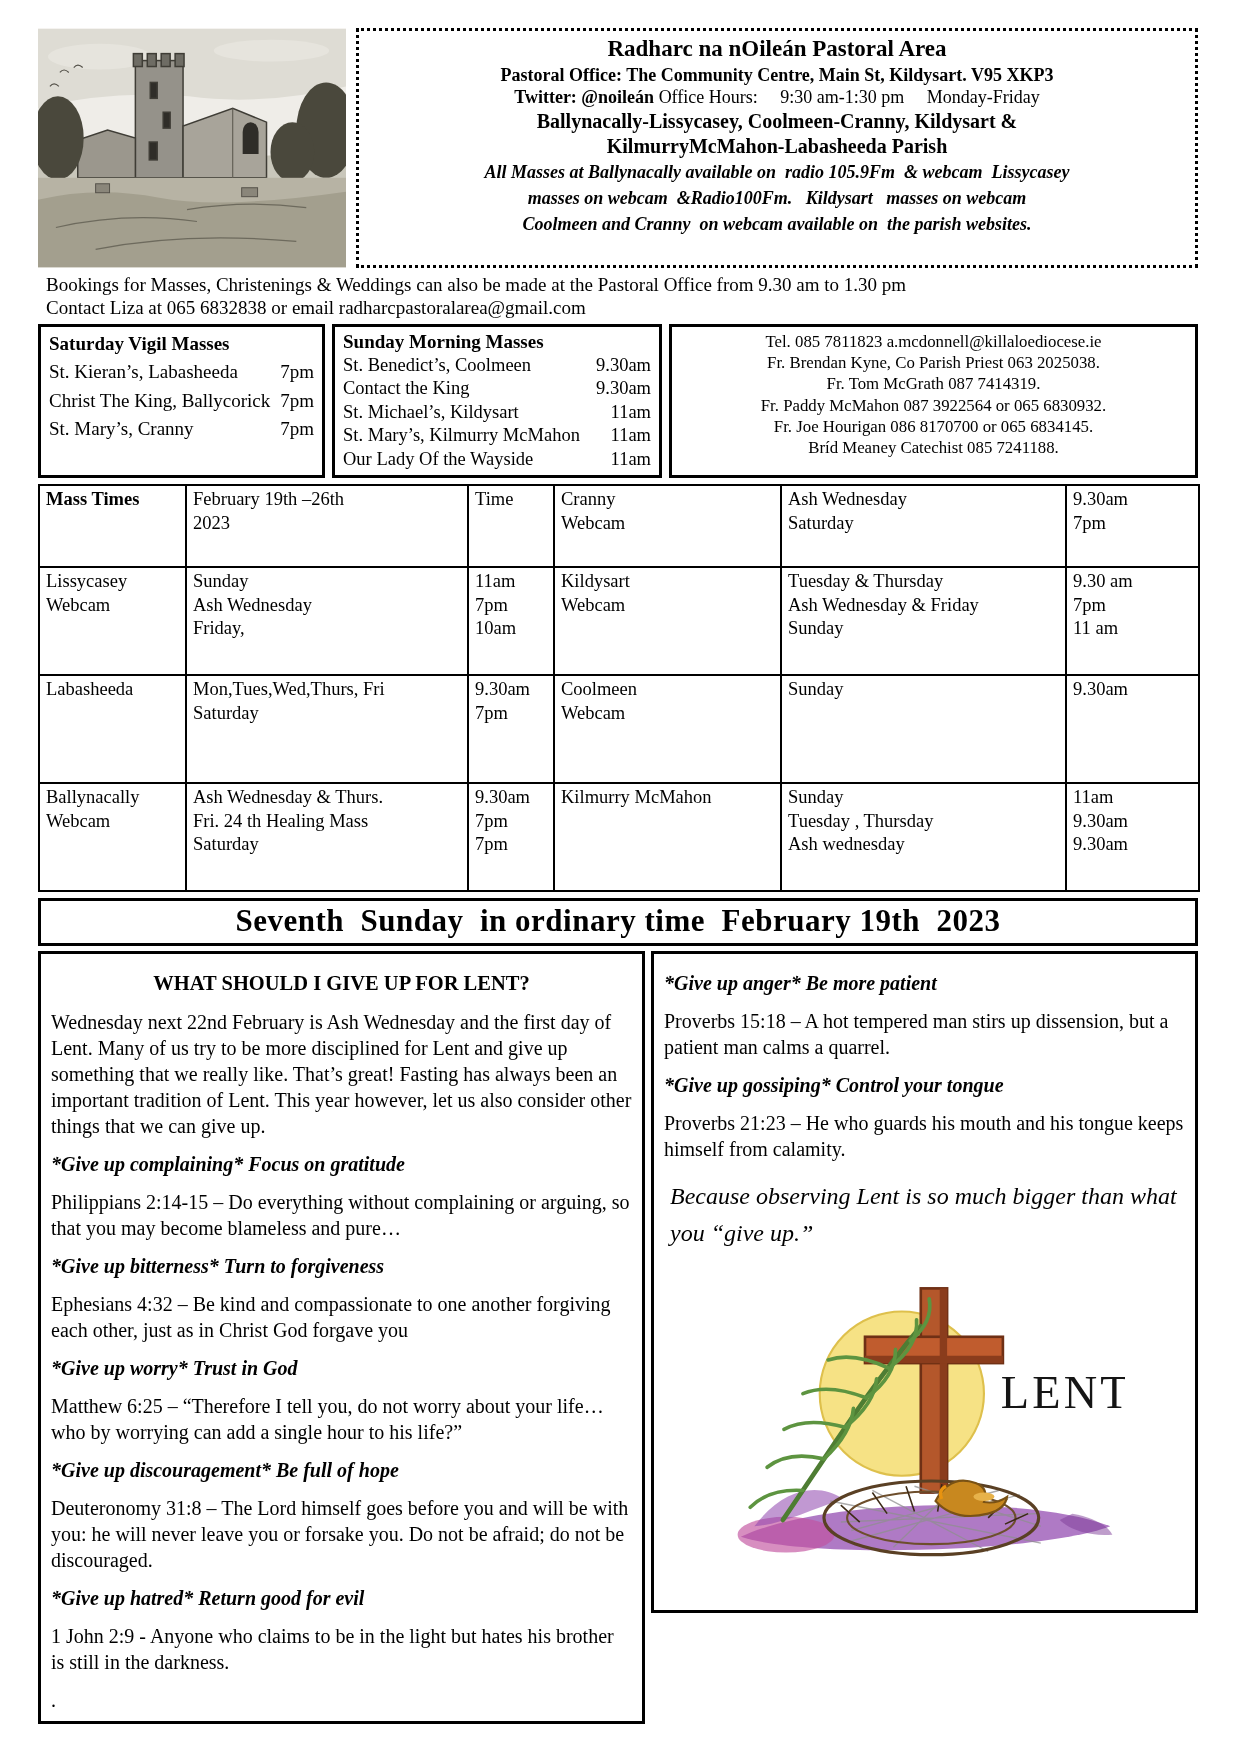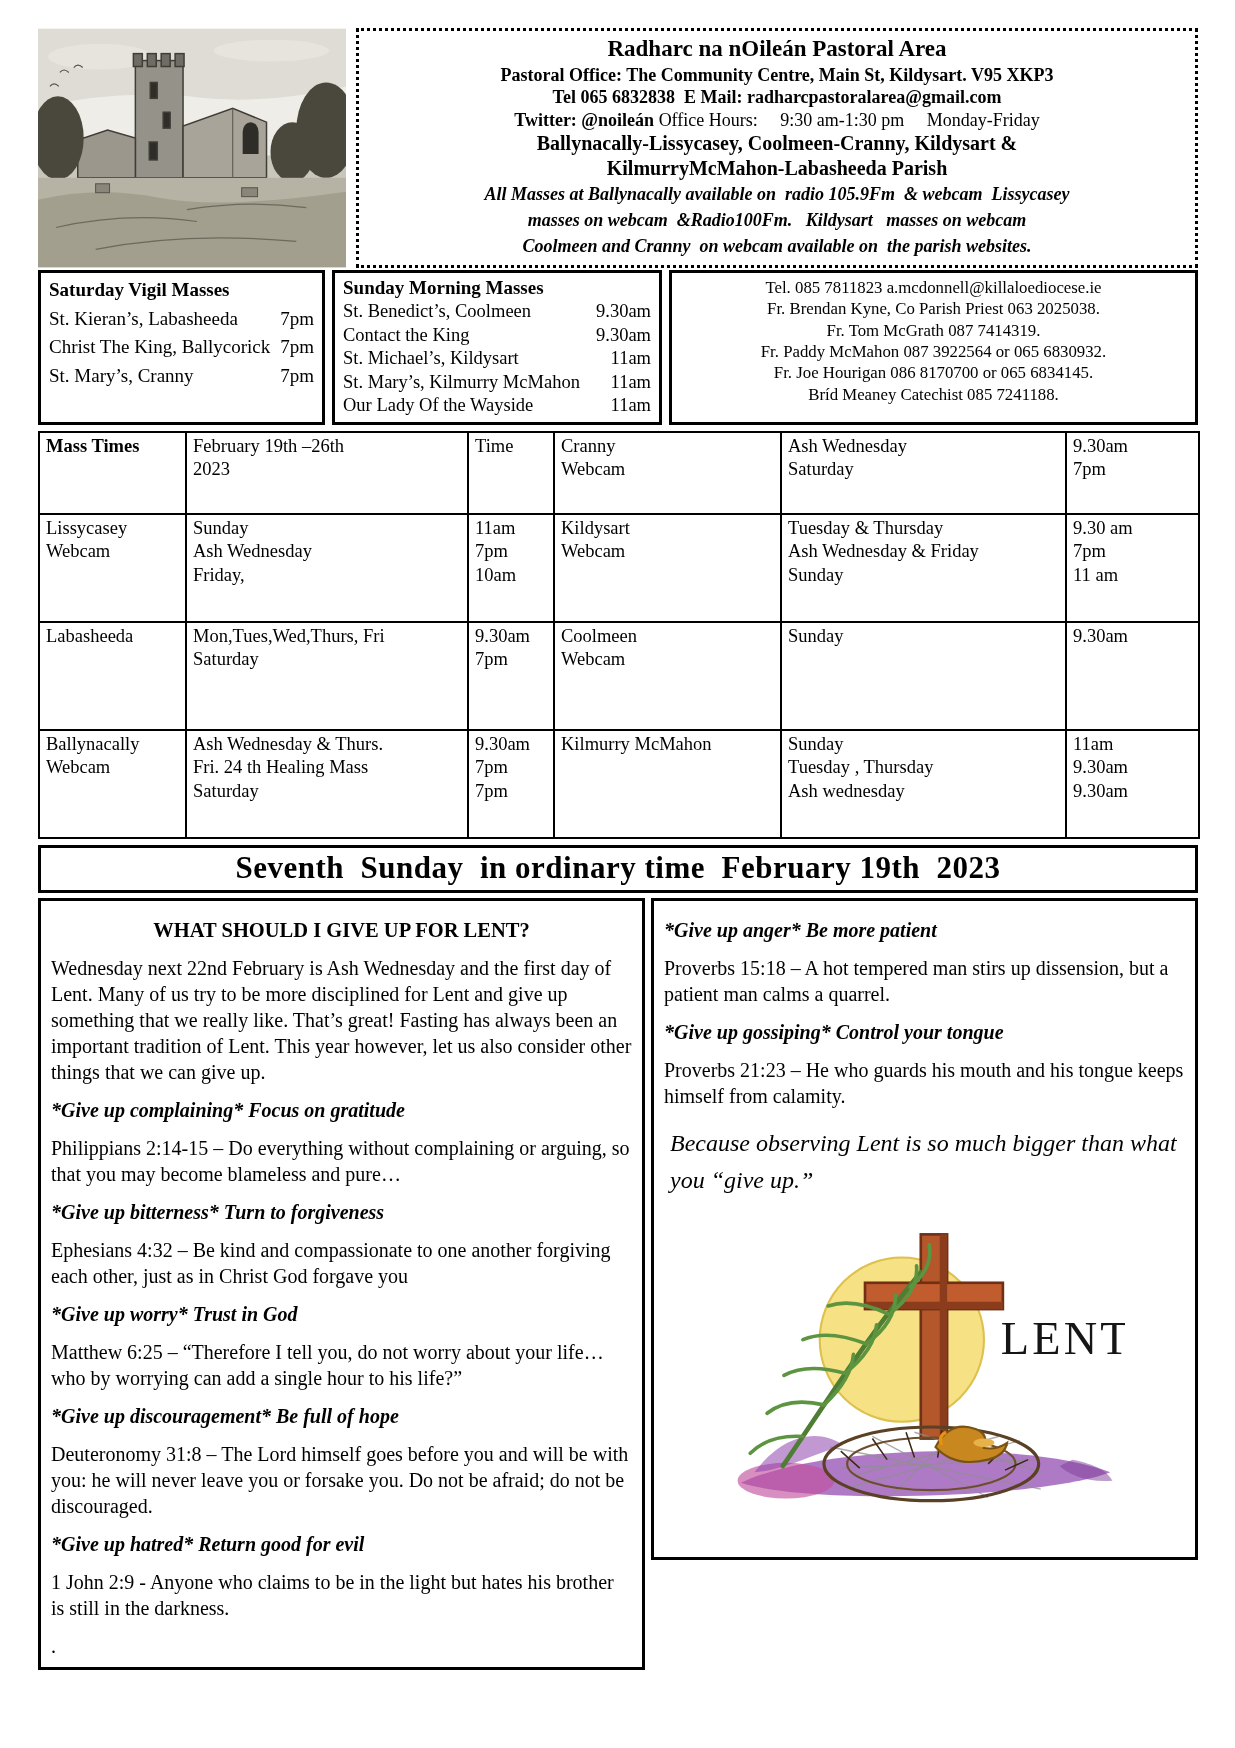--- a/index.html
+++ b/index.html
@@ -111,30 +111,33 @@
         <g stroke="#55524a" stroke-width="1" fill="#8a867a">
           <rect x="58" y="156" width="14" height="9"></rect>
           <rect x="205" y="160" width="16" height="9"></rect>
         </g>
       </svg>
     </div>
 
     <div class="masthead">
       <div class="mh-title">Radharc na nOileán Pastoral Area</div>
       <div class="mh-line">Pastoral Office: The Community Centre, Main St, Kildysart. V95 XKP3</div>
-      <div class="mh-line">Tel 065 6832838  E Mail: radharcpastoralarea@gmail.com</div>
       <div class="mh-line3"><b>Twitter: @noileán</b><span> Office Hours:     9:30 am-1:30 pm     Monday-Friday</span></div>
       <div class="mh-parish">Ballynacally-Lissycasey, Coolmeen-Cranny, Kildysart &amp;</div>
       <div class="mh-parish">KilmurryMcMahon-Labasheeda Parish</div>
       <div class="mh-italic">All Masses at Ballynacally available on  radio 105.9Fm  &amp; webcam  Lissycasey</div>
       <div class="mh-italic">masses on webcam  &amp;Radio100Fm.   Kildysart   masses on webcam</div>
       <div class="mh-italic">Coolmeen and Cranny  on webcam available on  the parish websites.</div>
     </div>
   </div>
 
+  <div class="booking">
+    <div>Bookings for Masses, Christenings &amp; Weddings can also be made at the Pastoral Office from 9.30 am to 1.30 pm</div>
+    <div>Contact Liza at 065 6832838 or email radharcpastoralarea@gmail.com</div>
+  </div>
 
   <div class="boxes-row">
     <div class="info-box vigil-box">
       <div class="box-title">Saturday Vigil Masses</div>
       <div>
 
           <div class="mass-line">
             <span>St. Kieran’s, Labasheeda</span>
             <span>7pm</span>
           </div>

